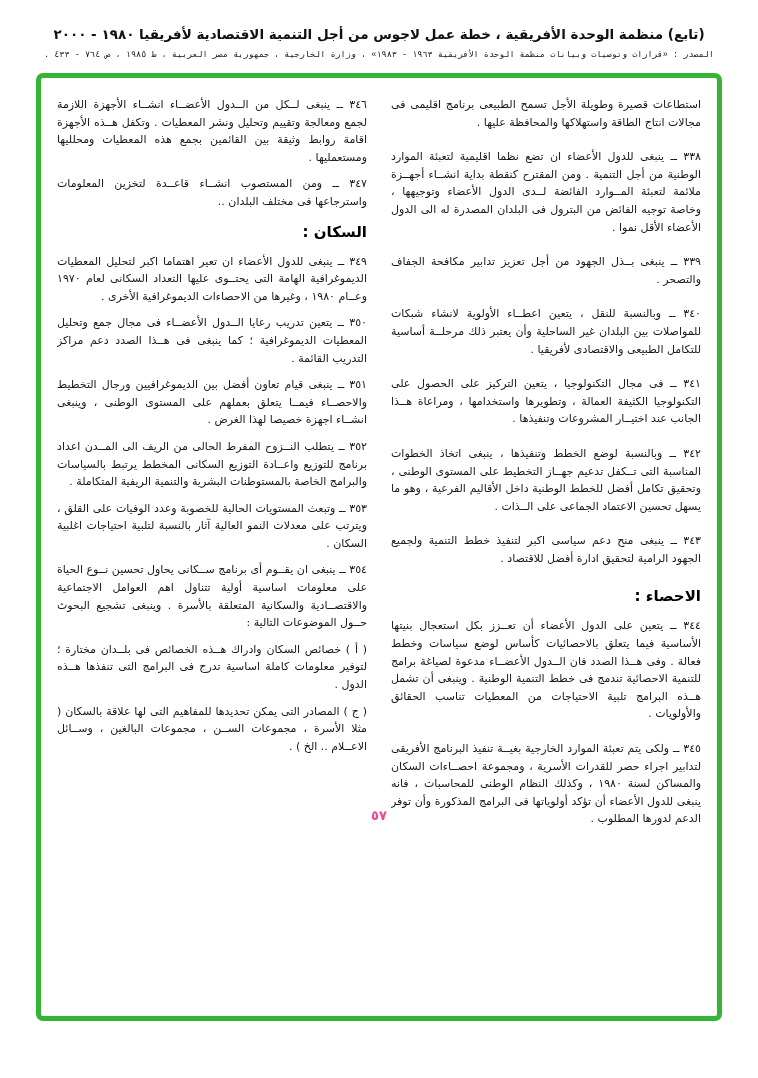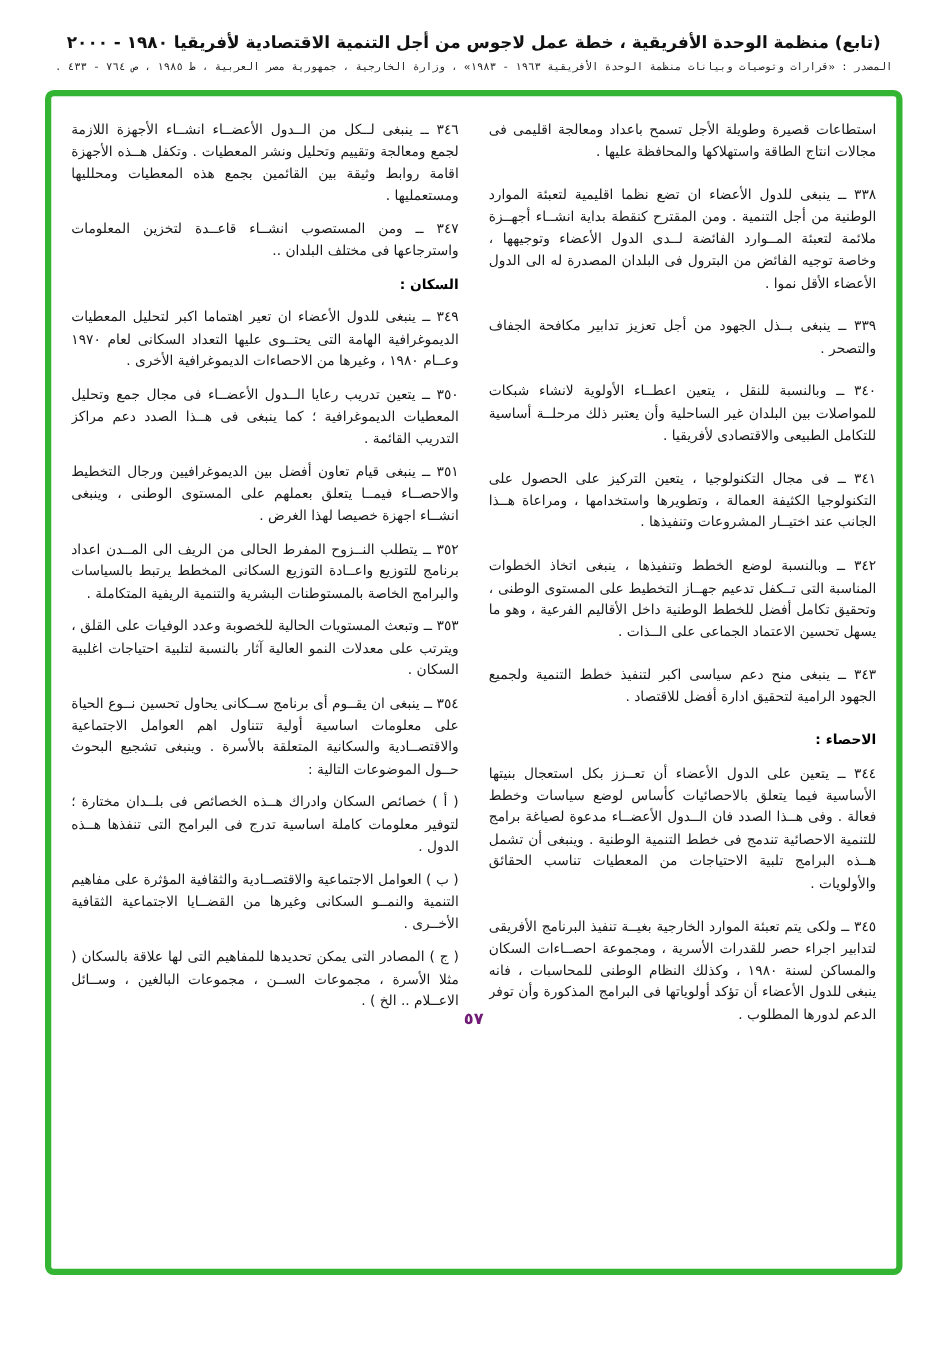--- a/index.html
+++ b/index.html
@@ -54,49 +54,49 @@
     text-align: justify;
     font-size: 11px;
     line-height: 1.6;
     color: #181818;
     overflow: hidden;
   }
   .para { margin-bottom: 9px; }
   .col-right .para { margin-bottom: 17px; }
   .section-heading {
     font-weight: bold;
-    font-size: 11px;
+    font-size: 15px;
     color: #000;
     margin: 4px 0 9px 0;
     text-align: right;
   }
   .page-number {
     position: absolute;
     bottom: 13px;
     left: 0; right: 0;
     text-align: center;
     font-weight: bold;
     font-size: 13px;
-    color: #701a75;
+    color: #ec4899;
   }
 </style>
 </head>
 <body>
 
 <div class="page">
 
   <div class="header">
     <div class="doc-title">(تابع) منظمة الوحدة الأفريقية ، خطة عمل لاجوس من أجل التنمية الاقتصادية لأفريقيا ١٩٨٠ - ٢٠٠٠</div>
     <div class="source-line">المصدر : «قرارات وتوصيات وبيانات منظمة الوحدة الأفريقية ١٩٦٣ - ١٩٨٣» ، وزارة الخارجية ، جمهورية مصر العربية ، ط ١٩٨٥ ، ص ٧٦٤ - ٤٣٣ .</div>
   </div>
 
   <div class="frame" style="border-color: rgb(51, 181, 51);">
     <div class="columns">
       <div class="col col-right">
-          <div class="para">استطاعات قصيرة وطويلة الأجل تسمح باعداد ومعالجة اقليمى فى مجالات انتاج الطاقة واستهلاكها والمحافظة عليها .</div>
+          <div class="para">استطاعات قصيرة وطويلة الأجل تسمح الطبيعى برنامج اقليمى فى مجالات انتاج الطاقة واستهلاكها والمحافظة عليها .</div>
           <div class="para">٣٣٨ ــ ينبغى للدول الأعضاء ان تضع نظما اقليمية لتعبئة الموارد الوطنية من أجل التنمية . ومن المقترح كنقطة بداية انشــاء أجهــزة ملائمة لتعبئة المــوارد الفائضة لــدى الدول الأعضاء وتوجيهها ، وخاصة توجيه الفائض من البترول فى البلدان المصدرة له الى الدول الأعضاء الأقل نموا .</div>
           <div class="para">٣٣٩ ــ ينبغى بــذل الجهود من أجل تعزيز تدابير مكافحة الجفاف والتصحر .</div>
           <div class="para">٣٤٠ ــ وبالنسبة للنقل ، يتعين اعطــاء الأولوية لانشاء شبكات للمواصلات بين البلدان غير الساحلية وأن يعتبر ذلك مرحلــة أساسية للتكامل الطبيعى والاقتصادى لأفريقيا .</div>
           <div class="para">٣٤١ ــ فى مجال التكنولوجيا ، يتعين التركيز على الحصول على التكنولوجيا الكثيفة العمالة ، وتطويرها واستخدامها ، ومراعاة هــذا الجانب عند اختيــار المشروعات وتنفيذها .</div>
           <div class="para">٣٤٢ ــ وبالنسبة لوضع الخطط وتنفيذها ، ينبغى اتخاذ الخطوات المناسبة التى تــكفل تدعيم جهــاز التخطيط على المستوى الوطنى ، وتحقيق تكامل أفضل للخطط الوطنية داخل الأقاليم الفرعية ، وهو ما يسهل تحسين الاعتماد الجماعى على الــذات .</div>
           <div class="para">٣٤٣ ــ ينبغى منح دعم سياسى اكبر لتنفيذ خطط التنمية ولجميع الجهود الرامية لتحقيق ادارة أفضل للاقتصاد .</div>
           <div class="section-heading">الاحصاء :</div>
           <div class="para">٣٤٤ ــ يتعين على الدول الأعضاء أن تعــزز بكل استعجال بنيتها الأساسية فيما يتعلق بالاحصائيات كأساس لوضع سياسات وخطط فعالة . وفى هــذا الصدد فان الــدول الأعضــاء مدعوة لصياغة برامج للتنمية الاحصائية تندمج فى خطط التنمية الوطنية . وينبغى أن تشمل هــذه البرامج تلبية الاحتياجات من المعطيات تناسب الحقائق والأولويات .</div>
           <div class="para">٣٤٥ ــ ولكى يتم تعبئة الموارد الخارجية بغيــة تنفيذ البرنامج الأفريقى لتدابير اجراء حصر للقدرات الأسرية ، ومجموعة احصــاءات السكان والمساكن لسنة ١٩٨٠ ، وكذلك النظام الوطنى للمحاسبات ، فانه ينبغى للدول الأعضاء أن تؤكد أولوياتها فى البرامج المذكورة وأن توفر الدعم لدورها المطلوب .</div>
         </div>
@@ -104,21 +104,20 @@
           <div class="para">٣٤٦ ــ ينبغى لــكل من الــدول الأعضــاء انشــاء الأجهزة اللازمة لجمع ومعالجة وتقييم وتحليل ونشر المعطيات . وتكفل هــذه الأجهزة اقامة روابط وثيقة بين القائمين بجمع هذه المعطيات ومحلليها ومستعمليها .</div>
           <div class="para">٣٤٧ ــ ومن المستصوب انشــاء قاعــدة لتخزين المعلومات واسترجاعها فى مختلف البلدان ..</div>
           <div class="section-heading">السكان :</div>
           <div class="para">٣٤٩ ــ ينبغى للدول الأعضاء ان تعير اهتماما اكبر لتحليل المعطيات الديموغرافية الهامة التى يحتــوى عليها التعداد السكانى لعام ١٩٧٠ وعــام ١٩٨٠ ، وغيرها من الاحصاءات الديموغرافية الأخرى .</div>
           <div class="para">٣٥٠ ــ يتعين تدريب رعايا الــدول الأعضــاء فى مجال جمع وتحليل المعطيات الديموغرافية ؛ كما ينبغى فى هــذا الصدد دعم مراكز التدريب القائمة .</div>
           <div class="para">٣٥١ ــ ينبغى قيام تعاون أفضل بين الديموغرافيين ورجال التخطيط والاحصــاء فيمــا يتعلق بعملهم على المستوى الوطنى ، وينبغى انشــاء اجهزة خصيصا لهذا الغرض .</div>
           <div class="para">٣٥٢ ــ يتطلب النــزوح المفرط الحالى من الريف الى المــدن اعداد برنامج للتوزيع واعــادة التوزيع السكانى المخطط يرتبط بالسياسات والبرامج الخاصة بالمستوطنات البشرية والتنمية الريفية المتكاملة .</div>
           <div class="para">٣٥٣ ــ وتبعث المستويات الحالية للخصوبة وعدد الوفيات على القلق ، ويترتب على معدلات النمو العالية آثار بالنسبة لتلبية احتياجات اغلبية السكان .</div>
           <div class="para">٣٥٤ ــ ينبغى ان يقــوم أى برنامج ســكانى يحاول تحسين نــوع الحياة على معلومات اساسية أولية تتناول اهم العوامل الاجتماعية والاقتصــادية والسكانية المتعلقة بالأسرة . وينبغى تشجيع البحوث حــول الموضوعات التالية :</div>
           <div class="para">( أ ) خصائص السكان وادراك هــذه الخصائص فى بلــدان مختارة ؛ لتوفير معلومات كاملة اساسية تدرج فى البرامج التى تنفذها هــذه الدول .</div>
-          <div class="para">( ب ) العوامل الاجتماعية والاقتصــادية والثقافية المؤثرة على مفاهيم التنمية والنمــو السكانى وغيرها من القضــايا الاجتماعية الثقافية الأخــرى .</div>
           <div class="para">( ج ) المصادر التى يمكن تحديدها للمفاهيم التى لها علاقة بالسكان ( مثلا الأسرة ، مجموعات الســن ، مجموعات البالغين ، وســائل الاعــلام .. الخ ) .</div>
         </div>
     </div>
   </div>
 
   <div class="page-number">٥٧</div>
 
 </div>
 
 </body></html>

